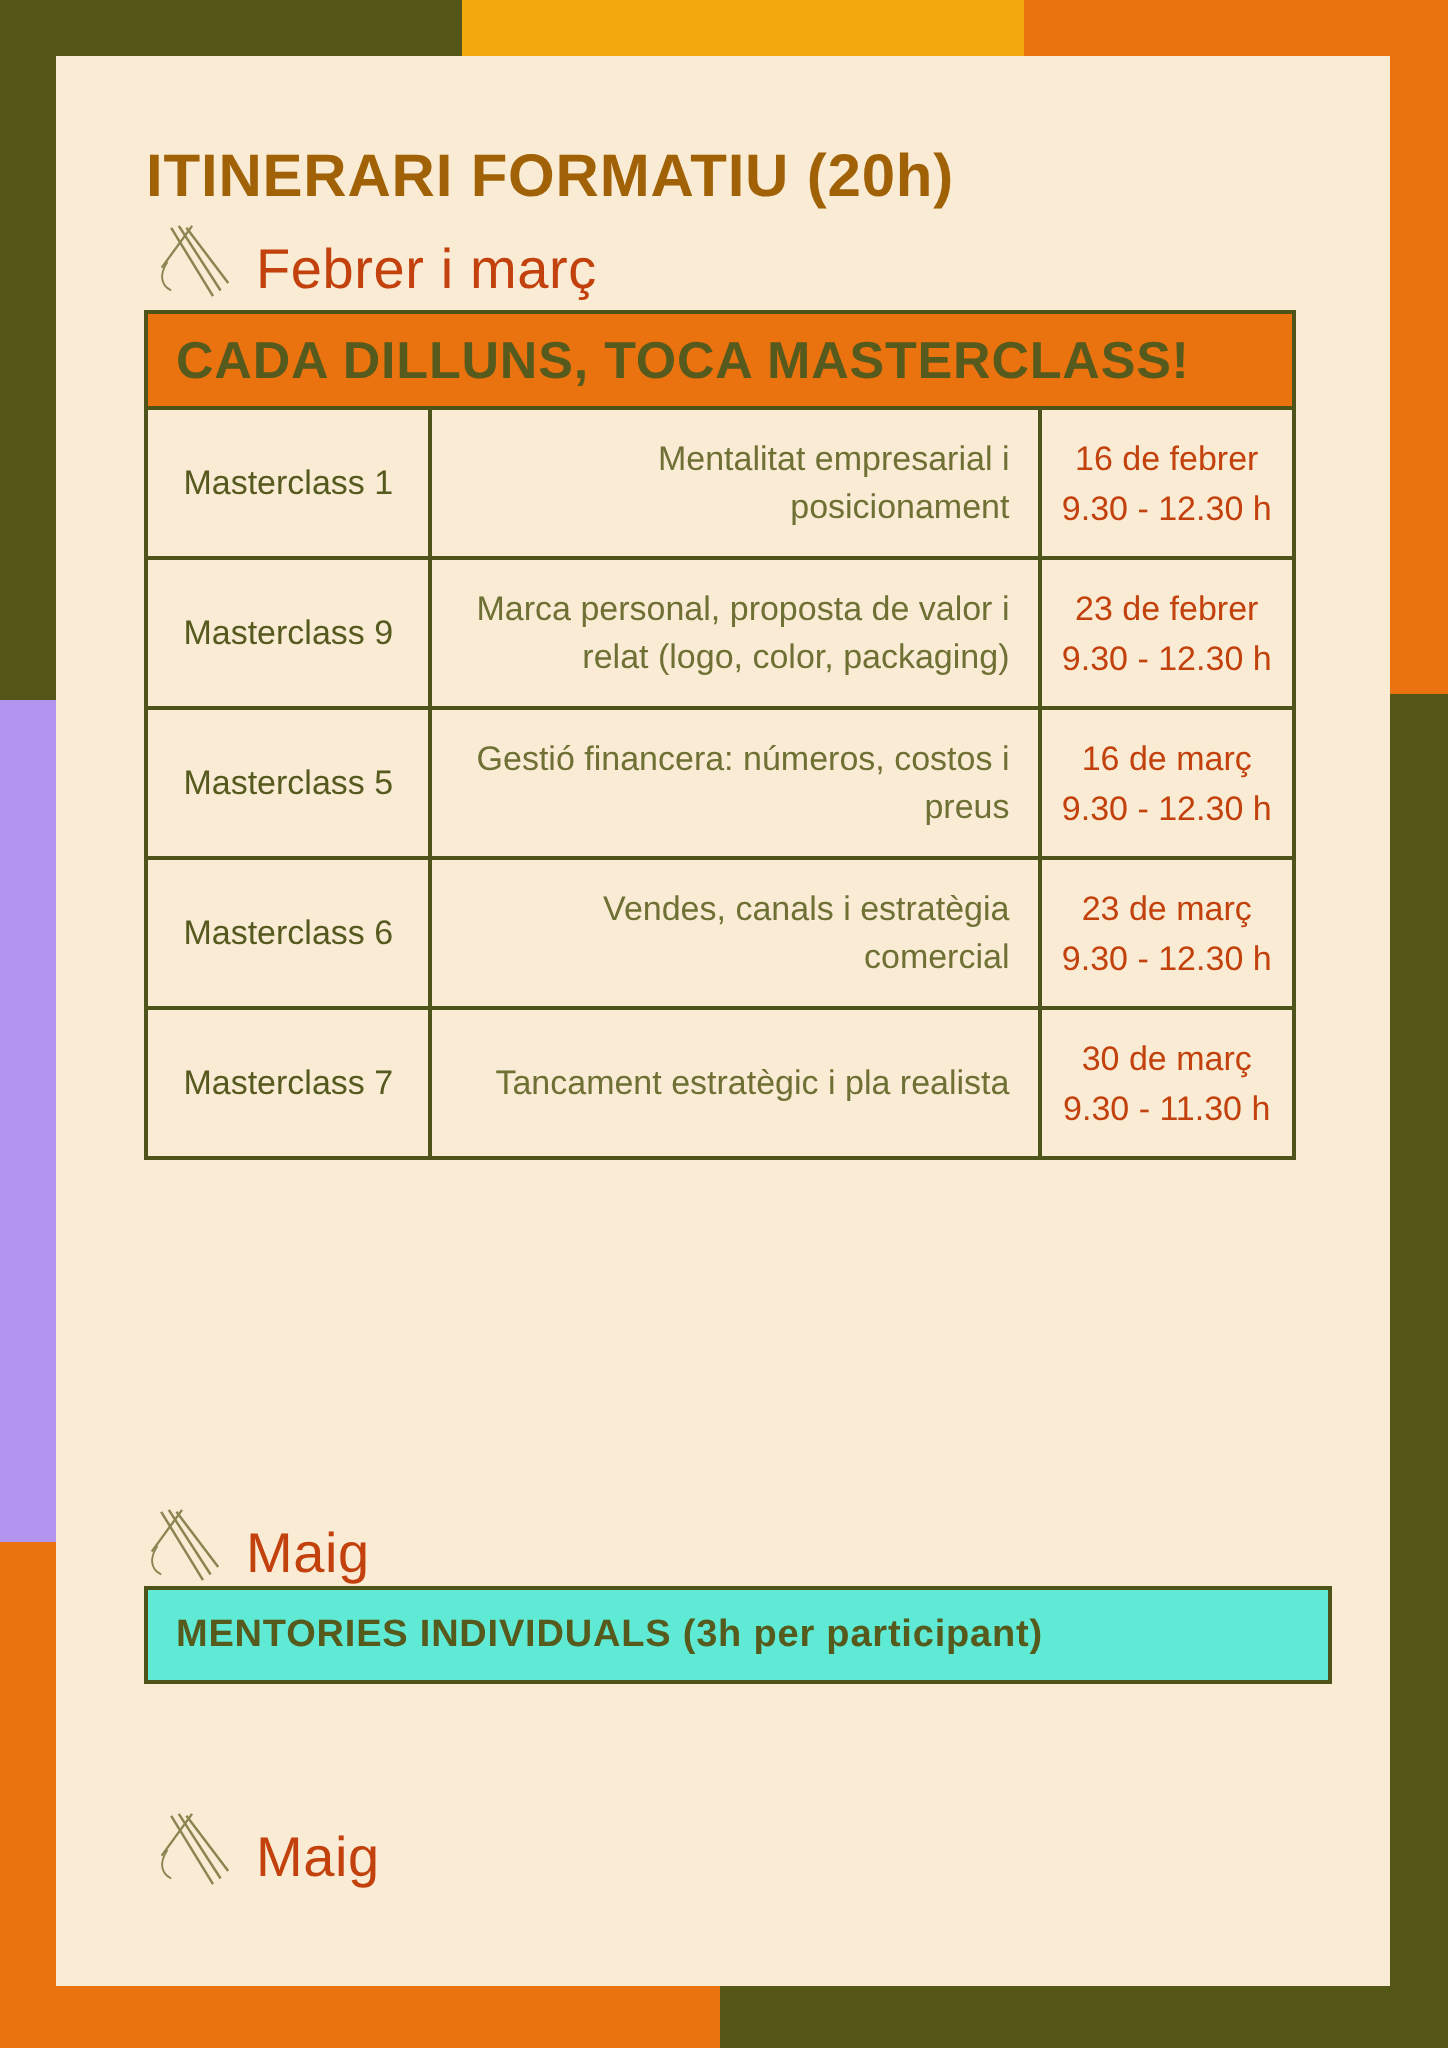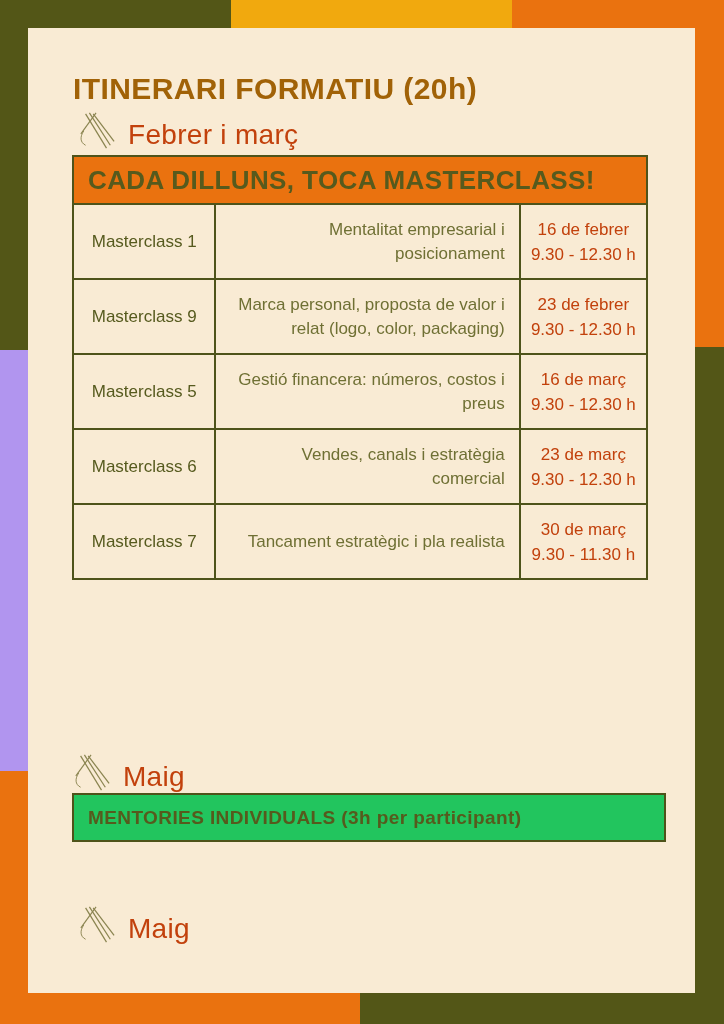--- a/index.html
+++ b/index.html
@@ -56,21 +56,21 @@
     width:129px;text-align:center;vertical-align:middle;
     font-size:17px;color:#c2410c;line-height:25px;padding:10px 4px;
   }
   
   .banner{
     position:absolute;left:44px;width:576px;height:45px;
     border:2px solid #4e531a;display:flex;align-items:center;
     padding-left:14px;box-sizing:content-box;
     font-size:19px;font-weight:bold;letter-spacing:.4px;color:#565a1d;
   }
-  .banner-purple{top:765px;background:#22c55e;}
+  .banner-purple{top:765px;background:#5eead4;}
   .banner-amber{top:877px;background:#f1a90e;}
 </style>
 </head>
 <body>
 
 <div class="block bg-olive" style="left:0;top:0;width:231px;height:28px;"></div>
 <div class="block bg-amber" style="left:231px;top:0;width:281px;height:28px;"></div>
 <div class="block bg-orange" style="left:512px;top:0;width:212px;height:28px;"></div>
 <div class="block bg-olive" style="left:0;top:0;width:28px;height:350px;"></div>
 <div class="block bg-purple" style="left:0;top:350px;width:28px;height:421px;"></div>

